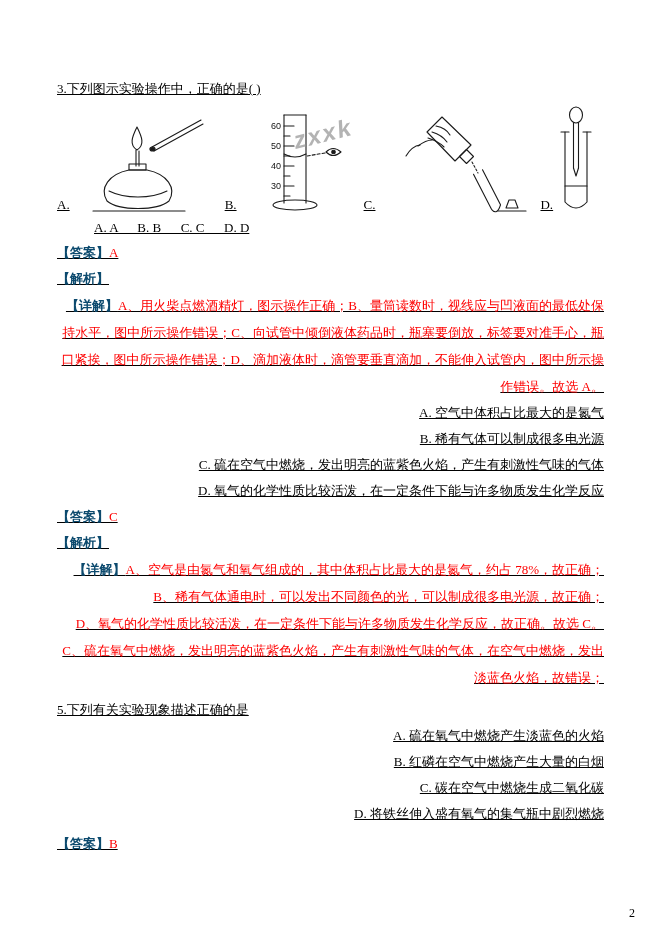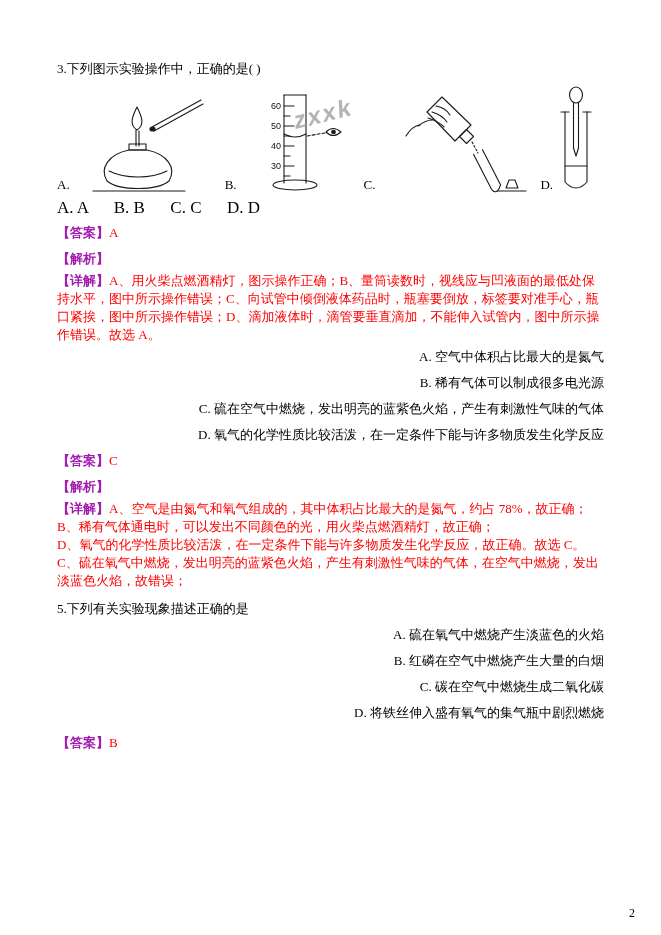--- a/index.html
+++ b/index.html
@@ -2,29 +2,29 @@
 <html style="--accent-red: #fe0000; --watermark-gray: #a6a6a6;"><head>
 <meta charset="utf-8">
 <style>
   * { margin:0; padding:0; box-sizing:border-box; }
   html,body { background:#ffffff; }
   body {
     width:661px; height:935px; position:relative; overflow:hidden;
     font-family:"Liberation Serif","DejaVu Serif",serif;
     color:#000;
   }
-  .page { position:absolute; inset:0; padding:50px 57px 0 57px; background:#fff; }
+  .page { position:absolute; inset:0; padding:70px 57px 0 57px; background:#fff;text-decoration:underline; }
   p { font-size:13px; line-height:26px; }
   .red { color:var(--accent-red,#fe0000); }
-  b.lbl { font-weight:bold; color:#a21caf; }
+  b.lbl { font-weight:bold; color:#0c4a6e; }
   .stem { margin-top:6px; }
   .opt { line-height:26px;text-align:right; }
   .meta { line-height:26px; }
-  .detail { line-height:18px; }
-  .choices { font-size:17px; line-height:24px; white-space:pre; }
+  .detail { line-height:27px;text-align:right; }
+  .choices { font-size:13px; line-height:24px; white-space:pre;margin-left:37px; }
 
   .figrow { position:relative; display:flex; align-items:flex-end; gap:12px; height:110px; margin:2px 0 2px; }
   .fig { display:flex; align-items:flex-end; gap:3px; }
   .figlabel { font-size:13px; line-height:15px; margin-bottom:2px; }
   .fig svg { display:block; }
   .fig :is(path,line,rect,ellipse,circle,polygon){ fill:none; stroke:#1a1a1a; stroke-width:1.1; stroke-linecap:round; stroke-linejoin:round; }
   .fig text { font-size:9px; fill:#111; stroke:none; font-family:"Liberation Sans","DejaVu Sans",sans-serif; }
 
   .watermark {
     position:absolute; left:236px; top:16px;
@@ -131,21 +131,21 @@
   <p class="detail"><b class="lbl">【详解】</b><span class="red">A、用火柴点燃酒精灯，图示操作正确；B、量筒读数时，视线应与凹液面的最低处保持水平，图中所示操作错误；C、向试管中倾倒液体药品时，瓶塞要倒放，标签要对准手心，瓶口紧挨，图中所示操作错误；D、滴加液体时，滴管要垂直滴加，不能伸入试管内，图中所示操作错误。故选 A。</span></p>
 
   <p class="opt">A. 空气中体积占比最大的是氮气</p>
   <p class="opt">B. 稀有气体可以制成很多电光源</p>
   <p class="opt">C. 硫在空气中燃烧，发出明亮的蓝紫色火焰，产生有刺激性气味的气体</p>
   <p class="opt">D. 氧气的化学性质比较活泼，在一定条件下能与许多物质发生化学反应</p>
 
   <p class="meta"><b class="lbl">【答案】</b><span class="red">C</span></p>
   <p class="meta"><b class="lbl">【解析】</b></p>
   <p class="detail"><b class="lbl">【详解】</b><span class="red">A、空气是由氮气和氧气组成的，其中体积占比最大的是氮气，约占 78%，故正确；</span></p>
-  <p class="detail"><span class="red">B、稀有气体通电时，可以发出不同颜色的光，用火柴点燃酒精灯，故正确；</span></p>
+  <p class="detail"><span class="red">B、稀有气体通电时，可以发出不同颜色的光，可以制成很多电光源，故正确；</span></p>
   <p class="detail"><span class="red">D、氧气的化学性质比较活泼，在一定条件下能与许多物质发生化学反应，故正确。故选 C。</span></p>
   <p class="detail"><span class="red">C、硫在氧气中燃烧，发出明亮的蓝紫色火焰，产生有刺激性气味的气体，在空气中燃烧，发出淡蓝色火焰，故错误；</span></p>
 
   <p class="stem">5.下列有关实验现象描述正确的是</p>
   <p class="opt">A. 硫在氧气中燃烧产生淡蓝色的火焰</p>
   <p class="opt">B. 红磷在空气中燃烧产生大量的白烟</p>
   <p class="opt">C. 碳在空气中燃烧生成二氧化碳</p>
   <p class="opt">D. 将铁丝伸入盛有氧气的集气瓶中剧烈燃烧</p>
 
   <p class="meta" style="margin-top:4px"><b class="lbl">【答案】</b><span class="red">B</span></p>

